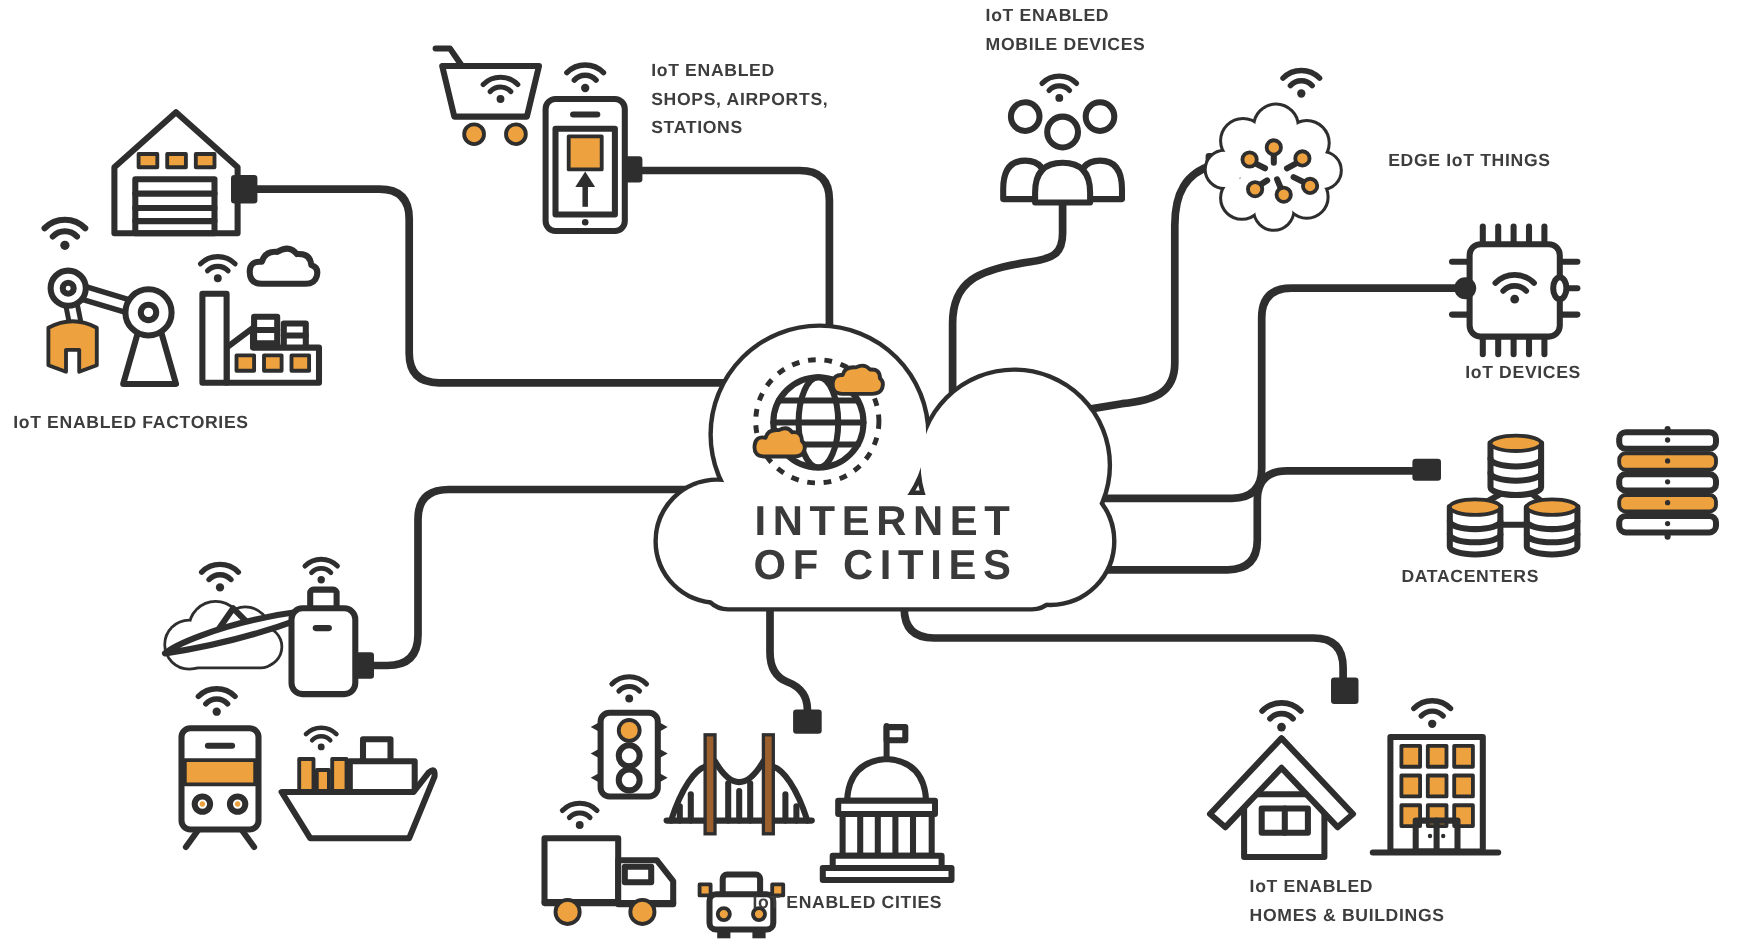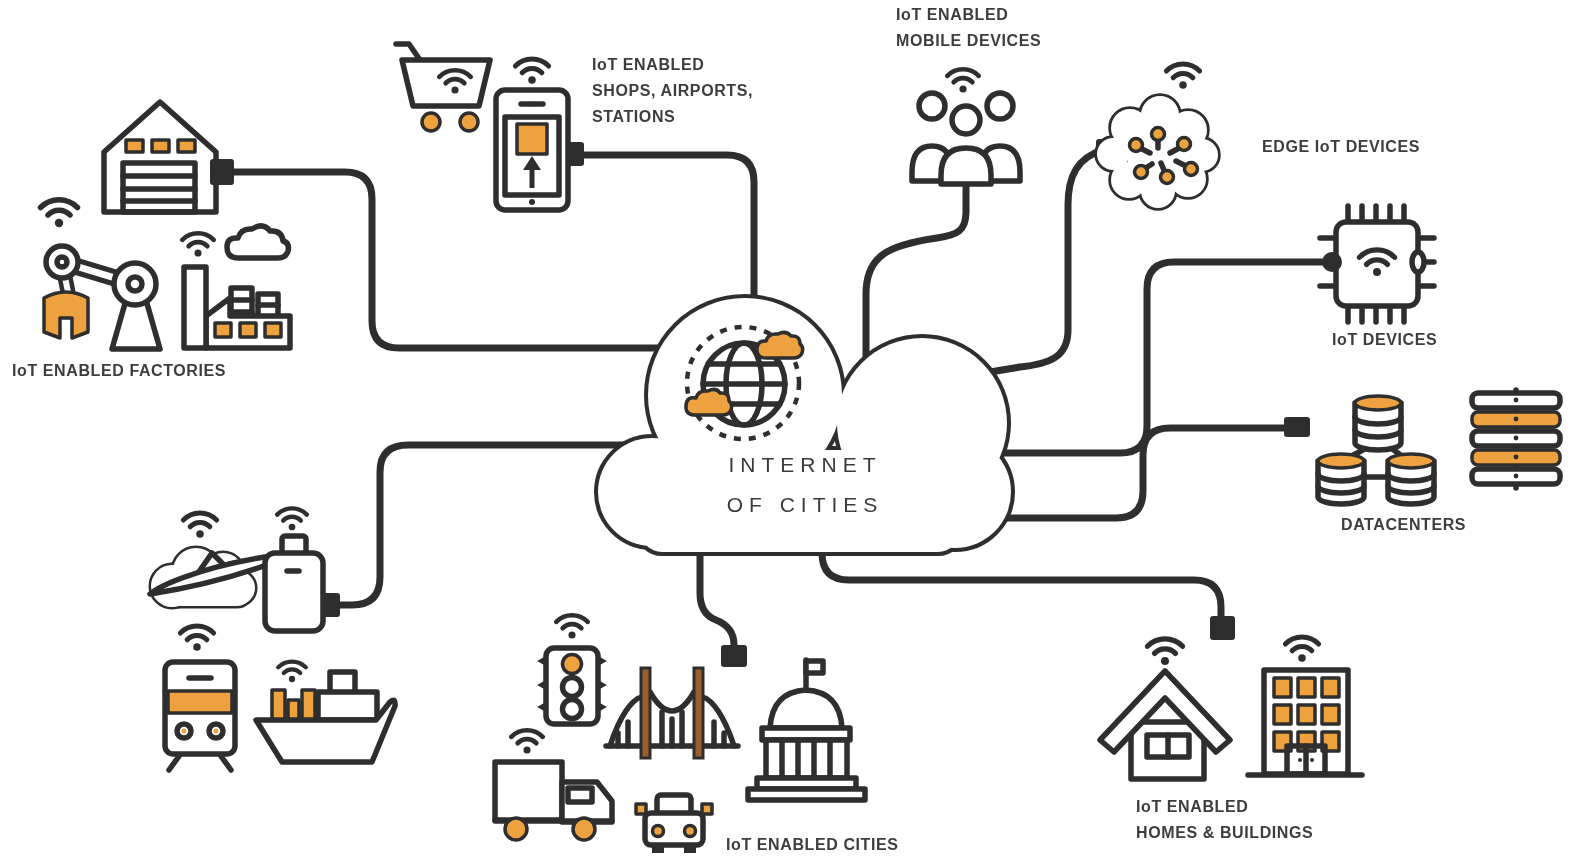--- a/index.html
+++ b/index.html
@@ -12,21 +12,21 @@
   .ln{fill:none;stroke:var(--stroke);stroke-width:5.5;stroke-linecap:round;stroke-linejoin:round;}
   .wf{fill:#fff;stroke:var(--stroke);stroke-width:5.5;stroke-linejoin:round;stroke-linecap:round;}
   .or{fill:var(--accent);stroke:var(--stroke);stroke-width:3.5;stroke-linejoin:round;}
   .dk{fill:var(--stroke);stroke:none;}
   .fo{fill:#fff;stroke:none;}
   .wire{fill:none;stroke:var(--stroke);stroke-width:7;stroke-linecap:round;stroke-linejoin:round;}
   .brn{fill:var(--bridge);stroke:var(--stroke);stroke-width:3;}
   .label{position:absolute;font-weight:bold;font-size:16px;line-height:26px;letter-spacing:0.6px;
          color:var(--text);white-space:pre-line;}
   .cloud-title{position:absolute;left:640px;width:330px;text-align:center;color:#3a3a3a;
-               font-weight:normal;font-size:21px;letter-spacing:6px;}
+               font-weight:bold;font-size:38px;letter-spacing:6px;}
 </style>
 </head>
 <body>
 
 <div id="canvas">
 
 <svg width="1596" height="864" viewBox="0 0 1596 864">
   <defs>
     <g id="wifi">
       <path class="ln" stroke-width="5" d="M -11 -8 A 15 15 0 0 1 11 -8"></path>
@@ -405,29 +405,29 @@
       <rect class="or" x="288" y="700" width="11" height="22" stroke-width="4"></rect>
       <rect class="or" x="302" y="690" width="13" height="32" stroke-width="4"></rect>
       <rect class="wf" x="330" y="672" width="25" height="22" stroke-width="5"></rect>
       <rect class="wf" x="318" y="692" width="59" height="28" stroke-width="5.5"></rect>
       <path class="wf" stroke-width="6" d="M 256 720 L 376 720 L 390 702 Q 396 697 395 706 L 372 762 L 282 762 Z"></path>
     </g>
     <use href="#wifi" transform="translate(292,679) scale(0.75)"></use>
   </g>
 </svg>
 
-<div class="label" style="left:12px;top:358px;">IoT ENABLED FACTORIES</div>
+<div class="label" style="left:12px;top:372px;">IoT ENABLED FACTORIES</div>
 <div class="label" style="left:592px;top:52px;">IoT ENABLED
 SHOPS, AIRPORTS,
 STATIONS</div>
 <div class="label" style="left:896px;top:2px;">IoT ENABLED
 MOBILE DEVICES</div>
-<div class="label" style="left:1262px;top:134px;">EDGE IoT DEVICES</div>
+<div class="label" style="left:1262px;top:134px;">EDGE IoT THINGS</div>
 <div class="label" style="left:1332px;top:327px;">IoT DEVICES</div>
-<div class="label" style="left:1341px;top:512px;">DATACENTERS</div>
+<div class="label" style="left:1274px;top:512px;">DATACENTERS</div>
 <div class="label" style="left:1136px;top:794px;">IoT ENABLED
 HOMES &amp; BUILDINGS</div>
-<div class="label" style="left:726px;top:808px;margin-top:24px;">IoT ENABLED CITIES</div>
+<div class="label" style="left:684px;top:808px;">IoT ENABLED CITIES</div>
 
 <div class="cloud-title" style="top:453px;">INTERNET</div>
 <div class="cloud-title" style="top:493px;">OF CITIES</div>
 
 </div>
 
 </body></html>

